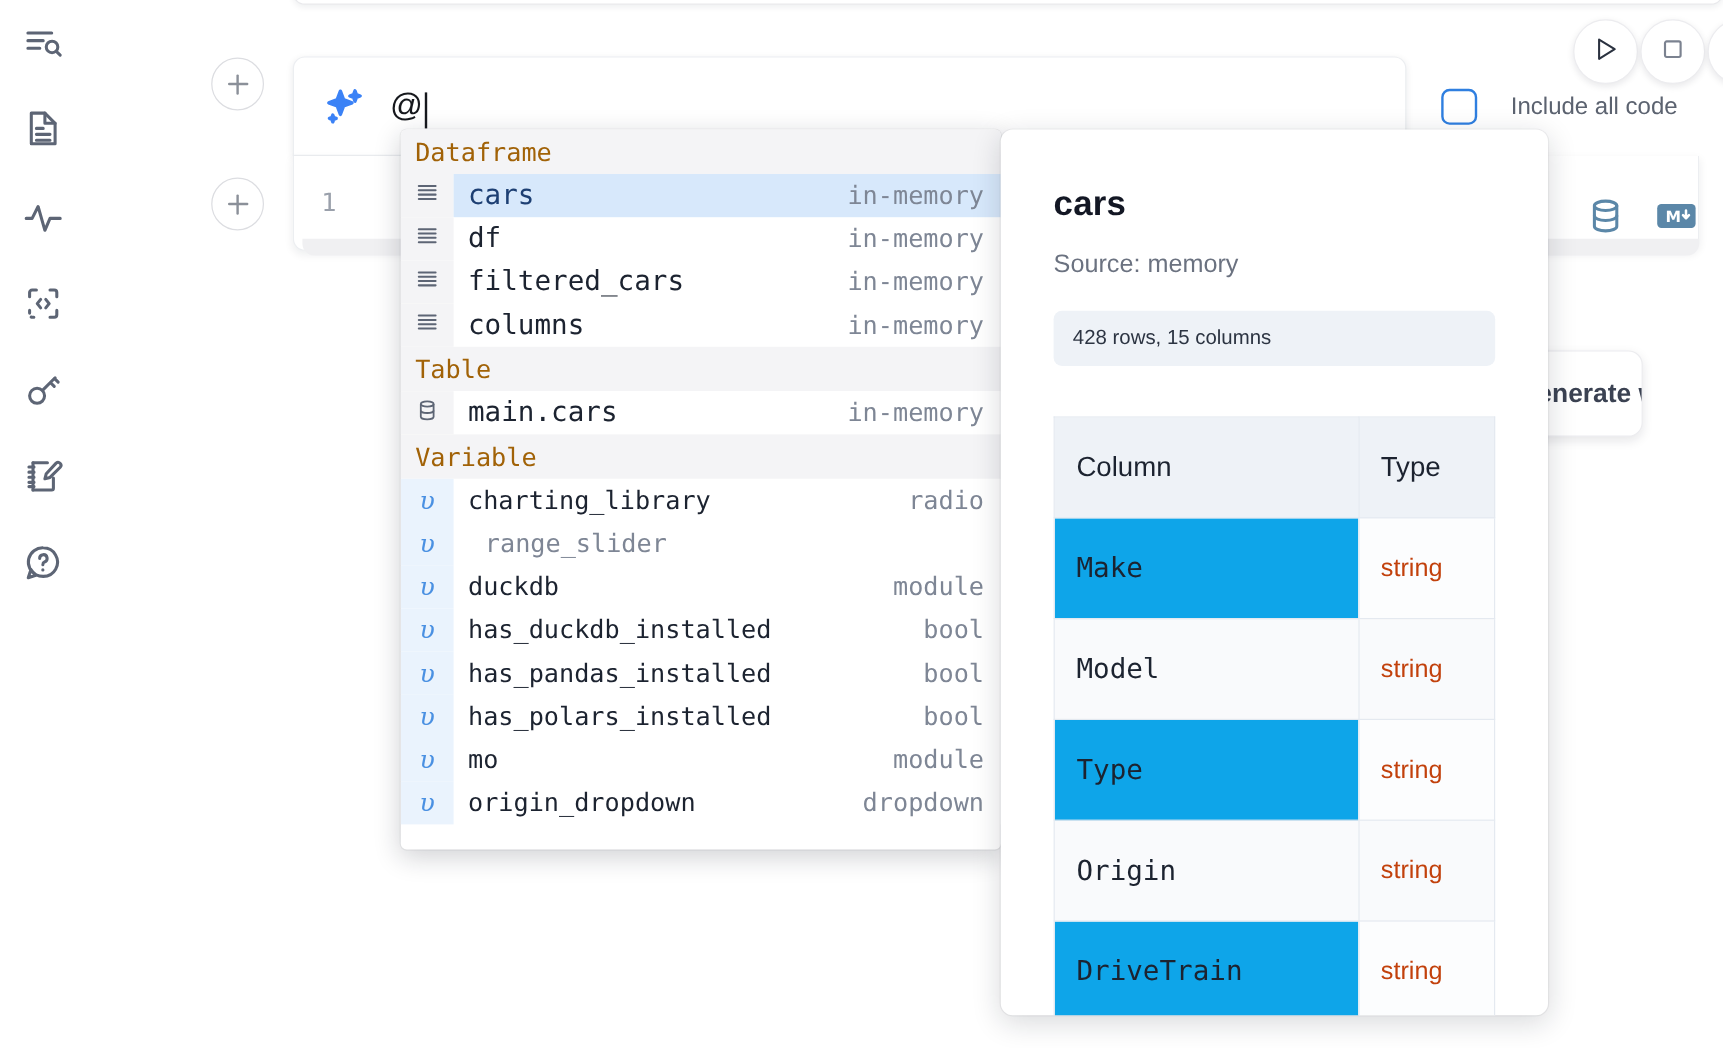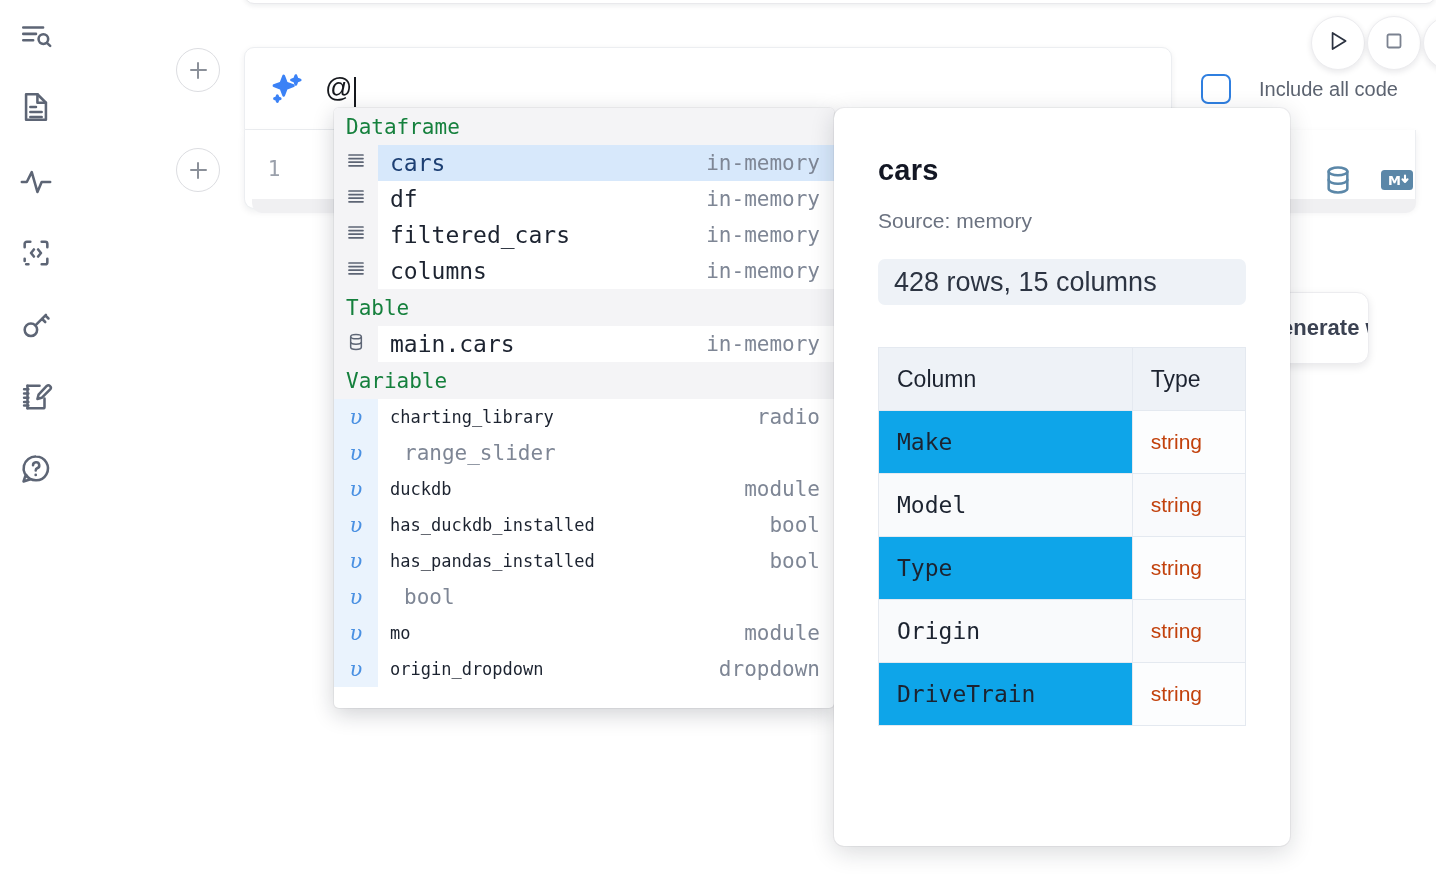--- a/index.html
+++ b/index.html
@@ -118,59 +118,59 @@
   
   .ac {
     position: absolute; left: 334px; top: 108px; width: 500px; height: 600px;
     background: #ffffff; border-radius: 5px;
     box-shadow: 0 6px 22px rgba(20,24,40,.20), 0 0 0 1px rgba(20,24,40,.05);
     overflow: hidden; z-index: 30;
   }
   .ac-group {
     height: 37px; background: #f4f4f6; display: flex; align-items: center;
     padding-left: 12px;
-    font-family: "DejaVu Sans Mono", monospace; font-size: 21px; color: #15803d; text-align: center;
+    font-family: "DejaVu Sans Mono", monospace; font-size: 21px; color: #a16207; text-align: center;
   }
   .ac-row {
     height: 36px; display: flex; align-items: center; cursor: pointer; background: #fff;
     font-family: "DejaVu Sans Mono", monospace;
   }
   .ac-row.sel .ac-label, .ac-row.sel .ac-spacer { background: #d7e8fb; }
   .ac-iconcell {
     width: 44px; height: 36px; flex: 0 0 44px; background: #f4f4f6;
     display: flex; align-items: center; justify-content: center;
   }
   .ac-row.var .ac-iconcell { background: #eaf3fd; }
   .ac-label {
     flex: 1; height: 36px; display: flex; align-items: center; justify-content: space-between;
     padding: 0 14px 0 12px; overflow: hidden; white-space: nowrap;
   }
   .ac-name { font-size: 23px; color: #1c2330; }
   .ac-row.sel .ac-name { color: #1d3f73; }
   .ac-type { font-size: 21px; color: #7e8695; margin-left: 14px; }
-  .ac-row.var .ac-name { font-size: 17px; }
+  .ac-row.var .ac-name { font-size: 21px; }
   .var-glyph { font-family: "DejaVu Serif", serif; font-style: italic; font-size: 21px; color: #4a90e2; }
 
   
   .doc {
     position: absolute; left: 834px; top: 108px; width: 456px; height: 738px;
     background: #ffffff; border-radius: 10px;
     box-shadow: 0 6px 24px rgba(20,24,40,.16), 0 0 0 1px rgba(20,24,40,.05);
     overflow: hidden; z-index: 40; padding: 46px 44px 0 44px;
   }
   .doc-title { font-size: 29px; font-weight: 700; color: #131724; letter-spacing: .2px; }
   .doc-source { margin-top: 22px; font-size: 21px; color: #6b7280; }
   .doc-badge {
     margin-top: 26px; background: #eef2f7; border-radius: 7px; height: 46px;
     display: flex; align-items: center; padding-left: 16px;
-    font-size: 27px; color: #2c3442;
+    font-size: 17px; color: #2c3442;
   }
   .doc-table { margin-top: 42px; width: 368px; border-collapse: collapse; }
   .doc-table th, .doc-table td {
-    border: 1px solid #e4e9f0; height: 63px; text-align: left; padding-left: 18px;
+    border: 1px solid #e4e9f0; height: 84px; text-align: left; padding-left: 18px;
     vertical-align: middle;
   }
   .doc-table th { background: #eef2f7; font-weight: 400; font-size: 23px; color: #1c2330; }
   .doc-table td.col-name {
     font-family: "DejaVu Sans Mono", monospace; font-size: 23px; color: #1c2330; background: #0ea5e9;
   }
   .doc-table td.col-type { font-size: 21px; color: #c2410c; background: #fcfdfe; }
   .doc-table tr:nth-child(odd) td { background: #f9fafc; }
 </style>
 </head>
@@ -420,20 +420,21 @@
         <span class="ac-label">
           <span class="ac-name">has_pandas_installed</span>
           <span class="ac-type">bool</span>
         </span>
       </div>
       <div class="ac-row var ">
         <span class="ac-iconcell">
           <span class="var-glyph">υ</span>
         </span>
         <span class="ac-label">
+          <span class="ac-name">has_polars_installed</span>
           <span class="ac-type">bool</span>
         </span>
       </div>
       <div class="ac-row var ">
         <span class="ac-iconcell">
           <span class="var-glyph">υ</span>
         </span>
         <span class="ac-label">
           <span class="ac-name">mo</span>
           <span class="ac-type">module</span>

